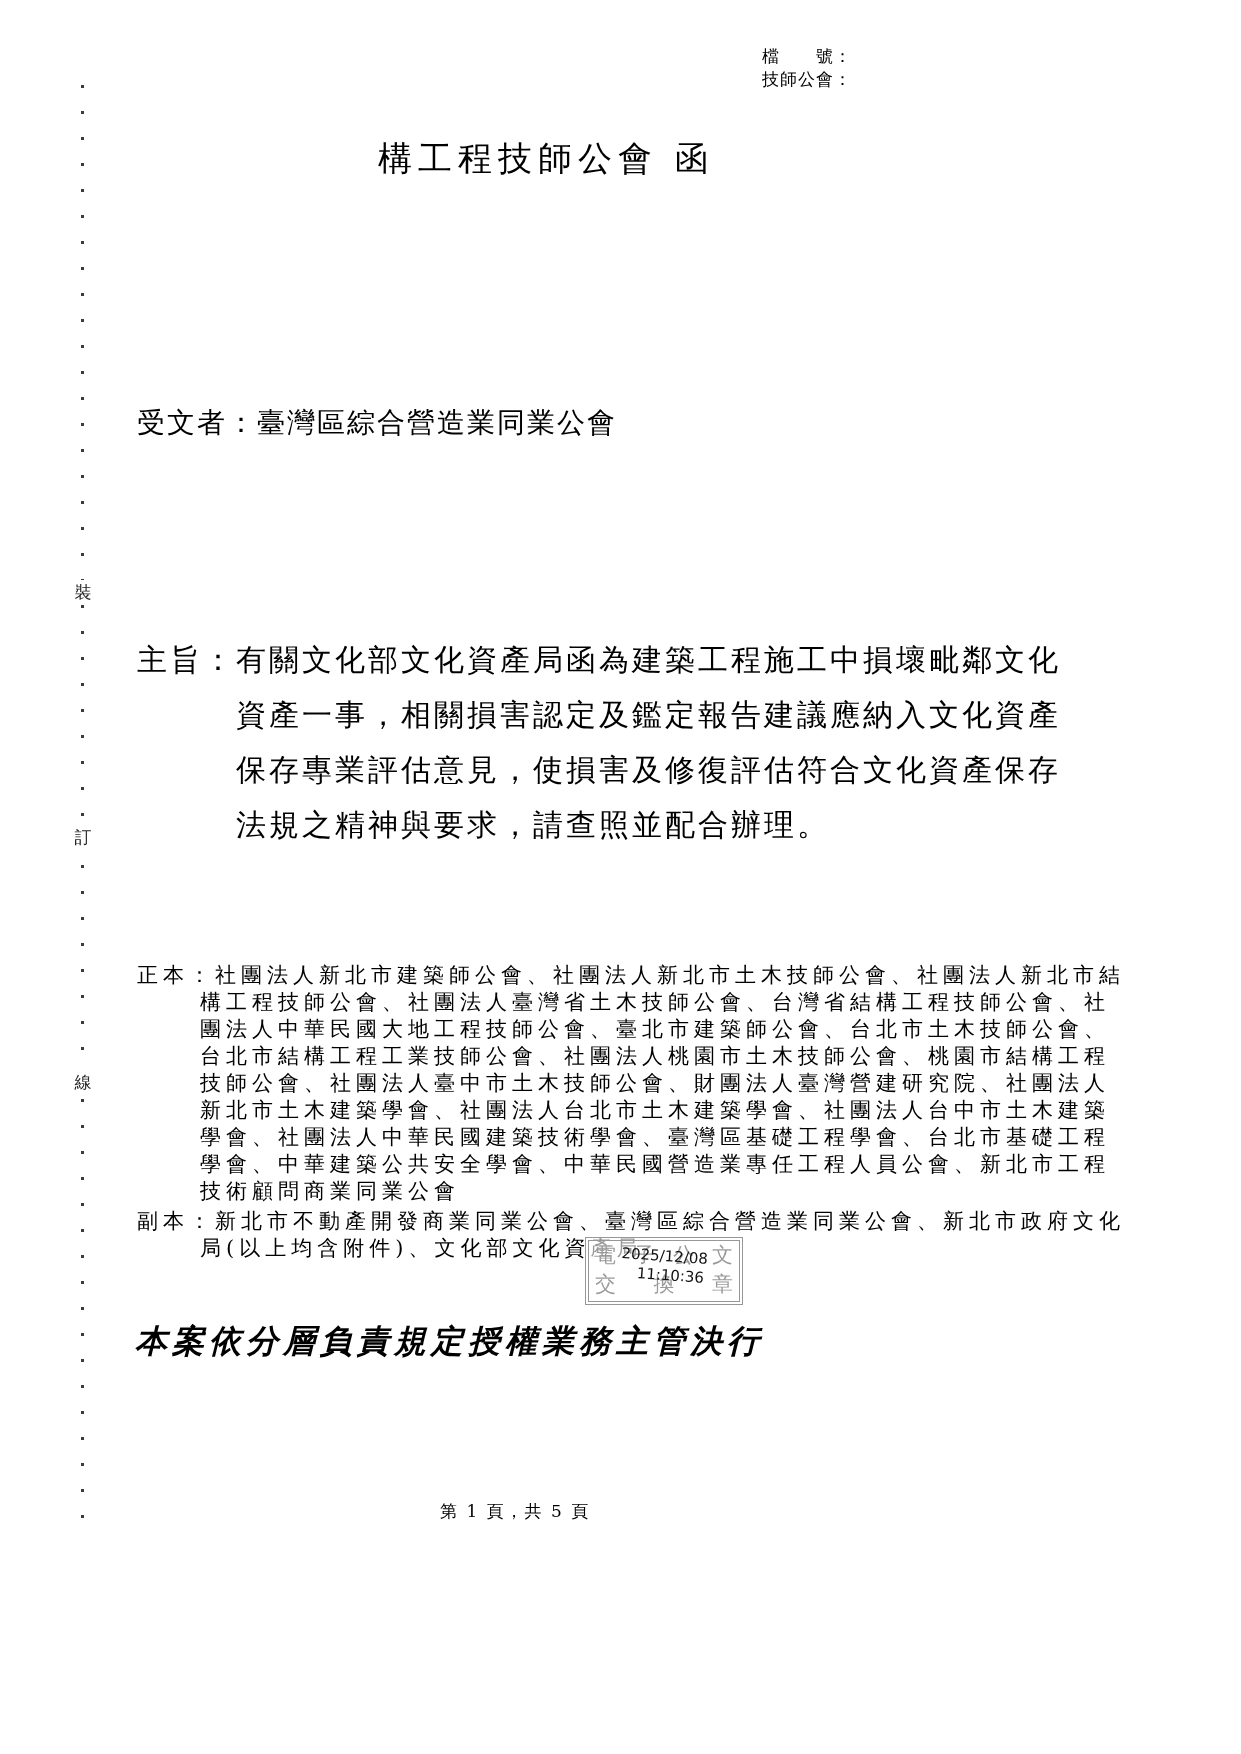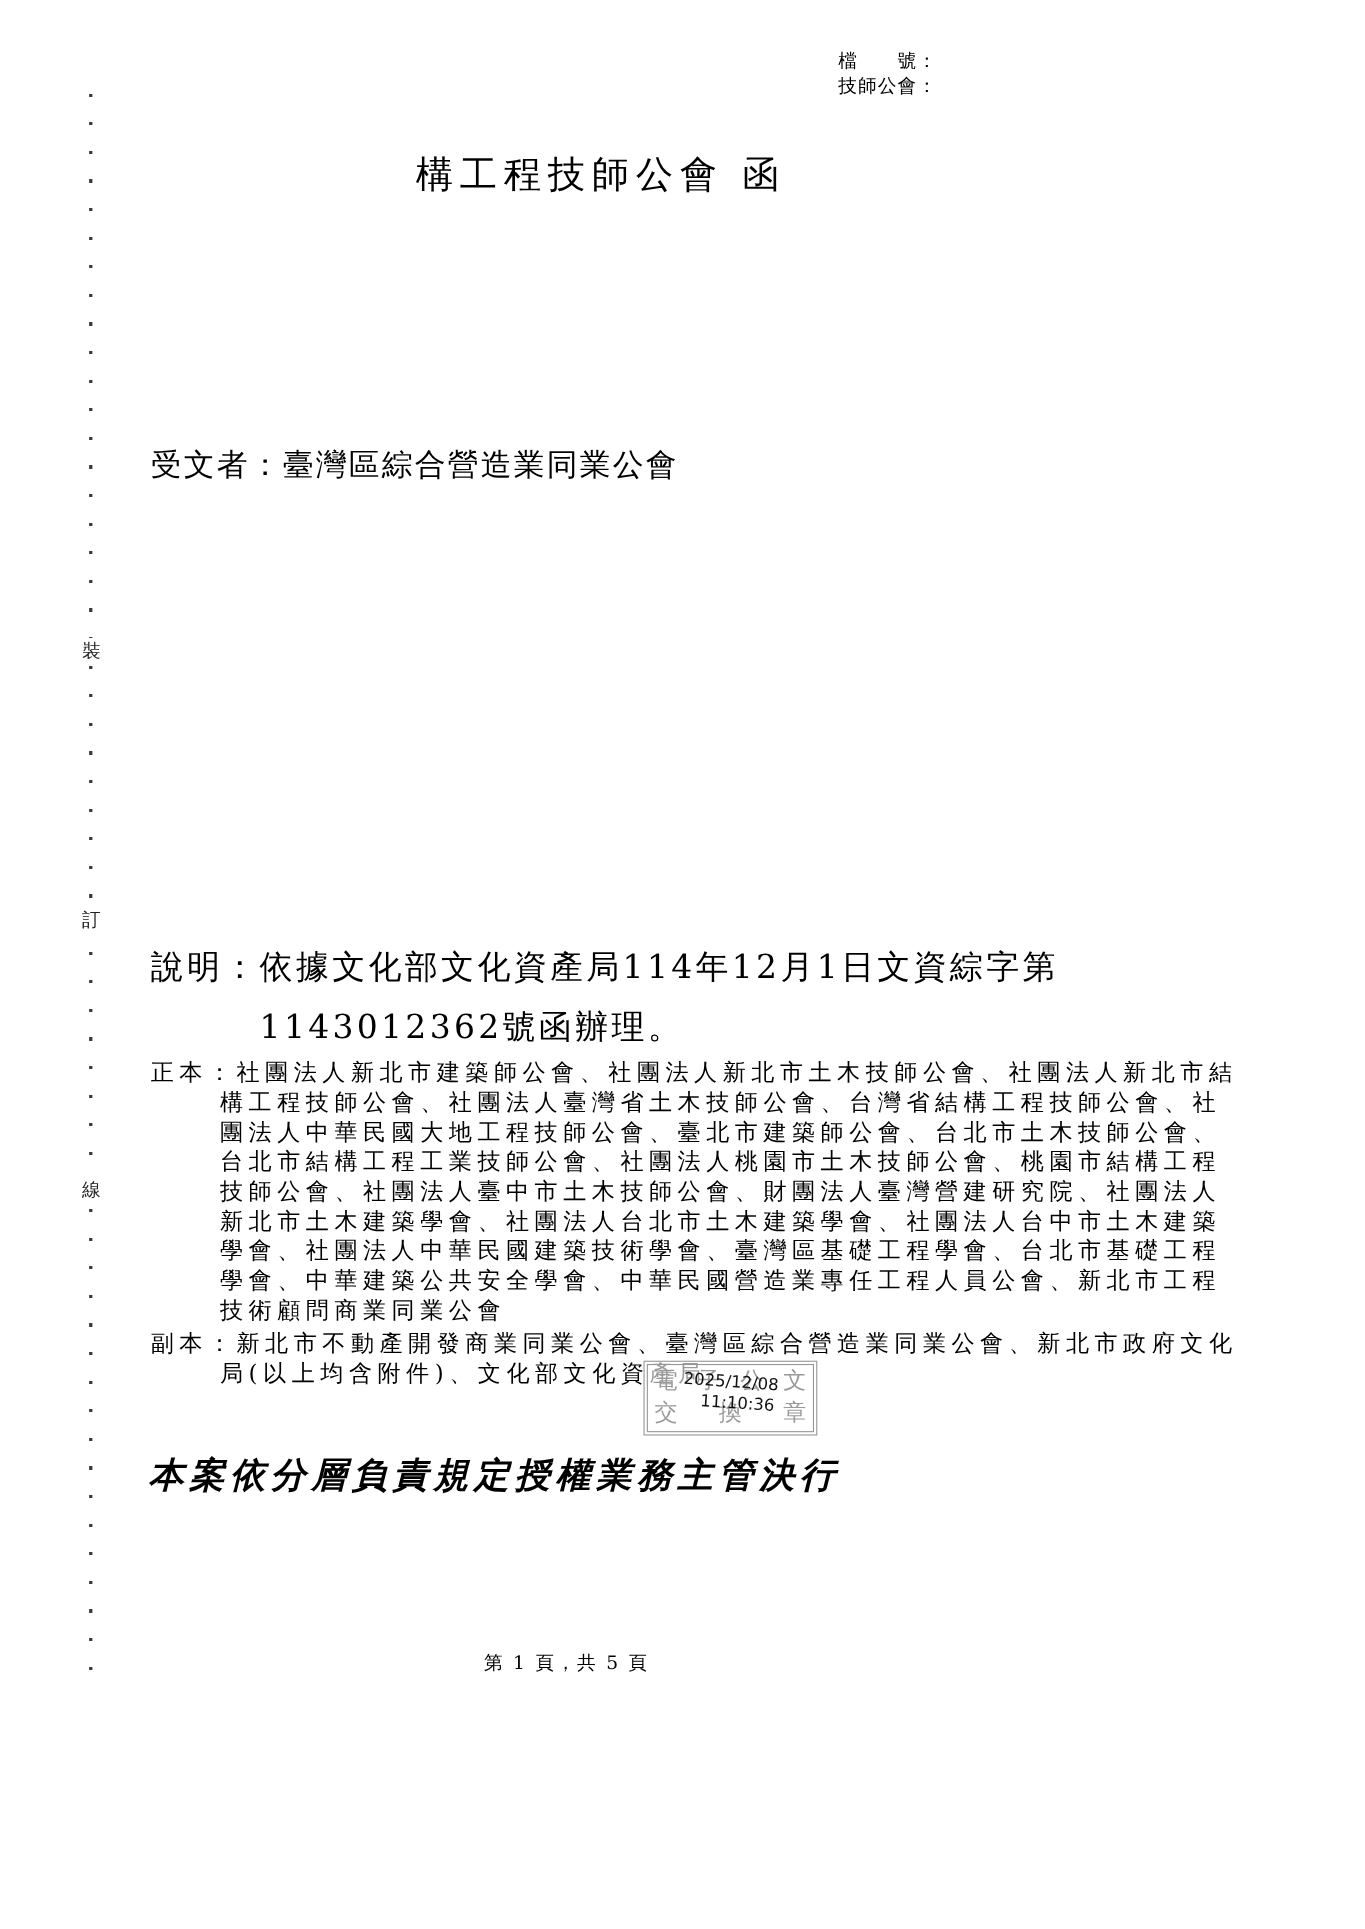--- a/index.html
+++ b/index.html
@@ -76,23 +76,25 @@
     <div>檔　　號：</div>
     <div>技師公會：</div>
   </div>
 
   <h1 class="doc-title">構工程技師公會 函</h1>
 
 
   <div class="recipient">受文者：臺灣區綜合營造業同業公會</div>
 
 
+  <div class="hang-big subject">主旨：有關文化部文化資產局函為建築工程施工中損壞毗鄰文化
+資產一事，相關損害認定及鑑定報告建議應納入文化資產
+保存專業評估意見，使損害及修復評估符合文化資產保存
+法規之精神與要求，請查照並配合辦理。</div>
 
-  <div class="hang-big description">說明：依據文化部文化資產局114年12月1日文資綜字第
-1143012362號函辦理。</div>
 
   <div class="hang-small original-block">正本：社團法人新北市建築師公會、社團法人新北市土木技師公會、社團法人新北市結
 構工程技師公會、社團法人臺灣省土木技師公會、台灣省結構工程技師公會、社
 團法人中華民國大地工程技師公會、臺北市建築師公會、台北市土木技師公會、
 台北市結構工程工業技師公會、社團法人桃園市土木技師公會、桃園市結構工程
 技師公會、社團法人臺中市土木技師公會、財團法人臺灣營建研究院、社團法人
 新北市土木建築學會、社團法人台北市土木建築學會、社團法人台中市土木建築
 學會、社團法人中華民國建築技術學會、臺灣區基礎工程學會、台北市基礎工程
 學會、中華建築公共安全學會、中華民國營造業專任工程人員公會、新北市工程
 技術顧問商業同業公會</div>

